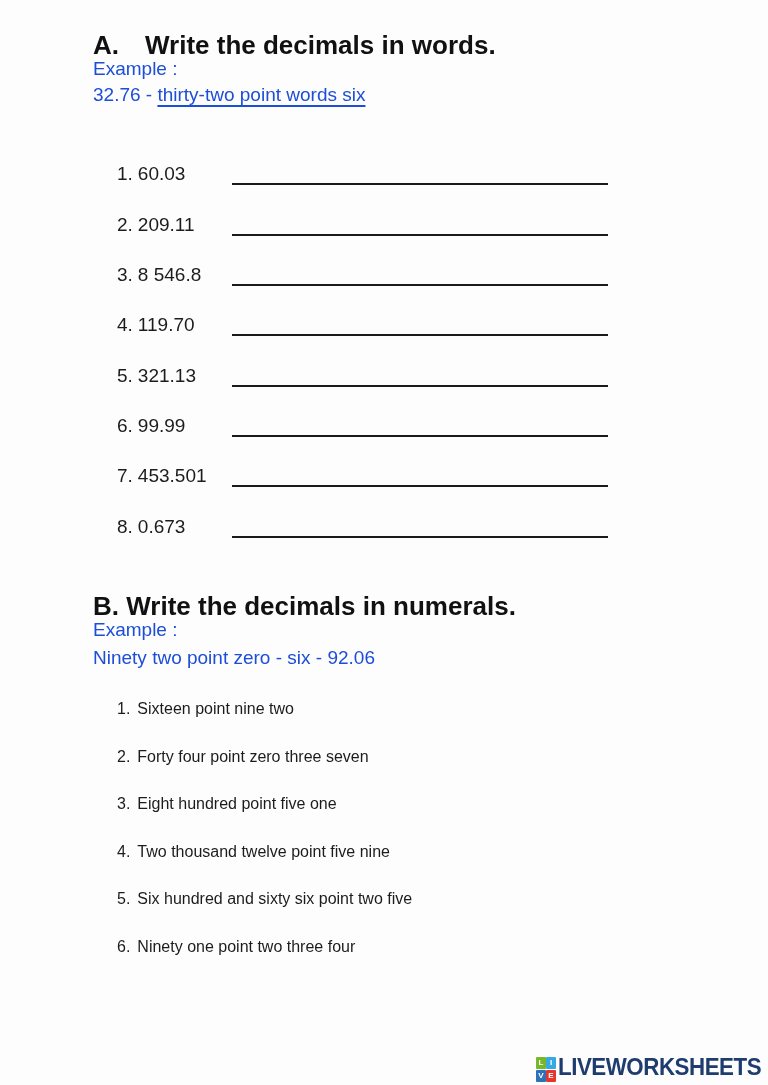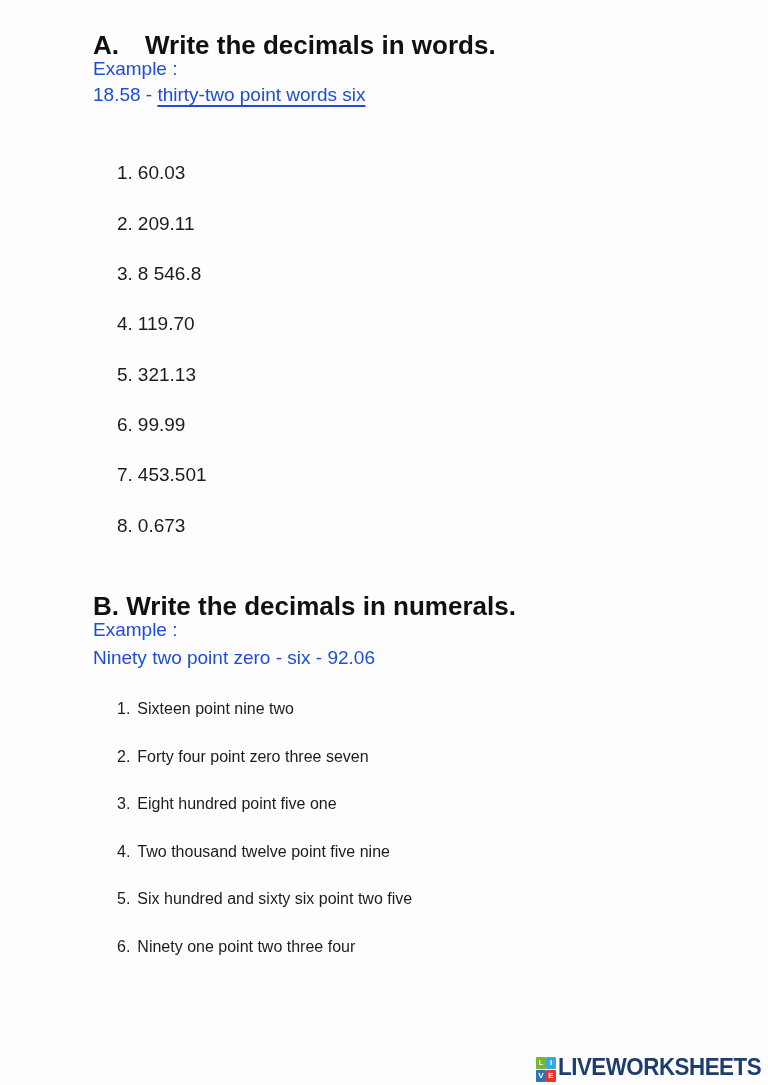--- a/index.html
+++ b/index.html
@@ -36,22 +36,21 @@
     text-underline-offset: 4px;
   }
 
   
   .a-row {
     position: absolute;
     left: 117px;
     width: 491px;
     height: 24px;
     display: flex;
-    align-items: flex-start;
-    flex-direction: column;
+    align-items: center;
   }
   .a-row .item-label {
     width: 115px;
     font-size: 19px;
     white-space: nowrap;
     flex: 0 0 115px;
   }
   .a-row .item-label .num { margin-right: 5px; }
   .a-row .blank {
     flex: 1;
@@ -108,21 +107,21 @@
   }
 </style>
 </head>
 <body>
 
 <div class="abs heading" style="left:93px; top:30px;">
   <span class="letter">A.</span><span>Write the decimals in words.</span>
 </div>
 <div class="abs body-text" style="left:93px; top:58px;">Example :</div>
 <div class="abs body-text" style="left:93px; top:84px;">
-  <span>18.58 - </span><span class="example-answer">thirty-two point words six</span>
+  <span>32.76 - </span><span class="example-answer">thirty-two point words six</span>
 </div>
 
 <div class="a-row" style="top:162px;">
   <span class="item-label"><span class="num">1.</span><span>60.03</span></span>
   <span class="blank"></span>
 </div>
 <div class="a-row" style="top:213px;">
   <span class="item-label"><span class="num">2.</span><span>209.11</span></span>
   <span class="blank"></span>
 </div>

